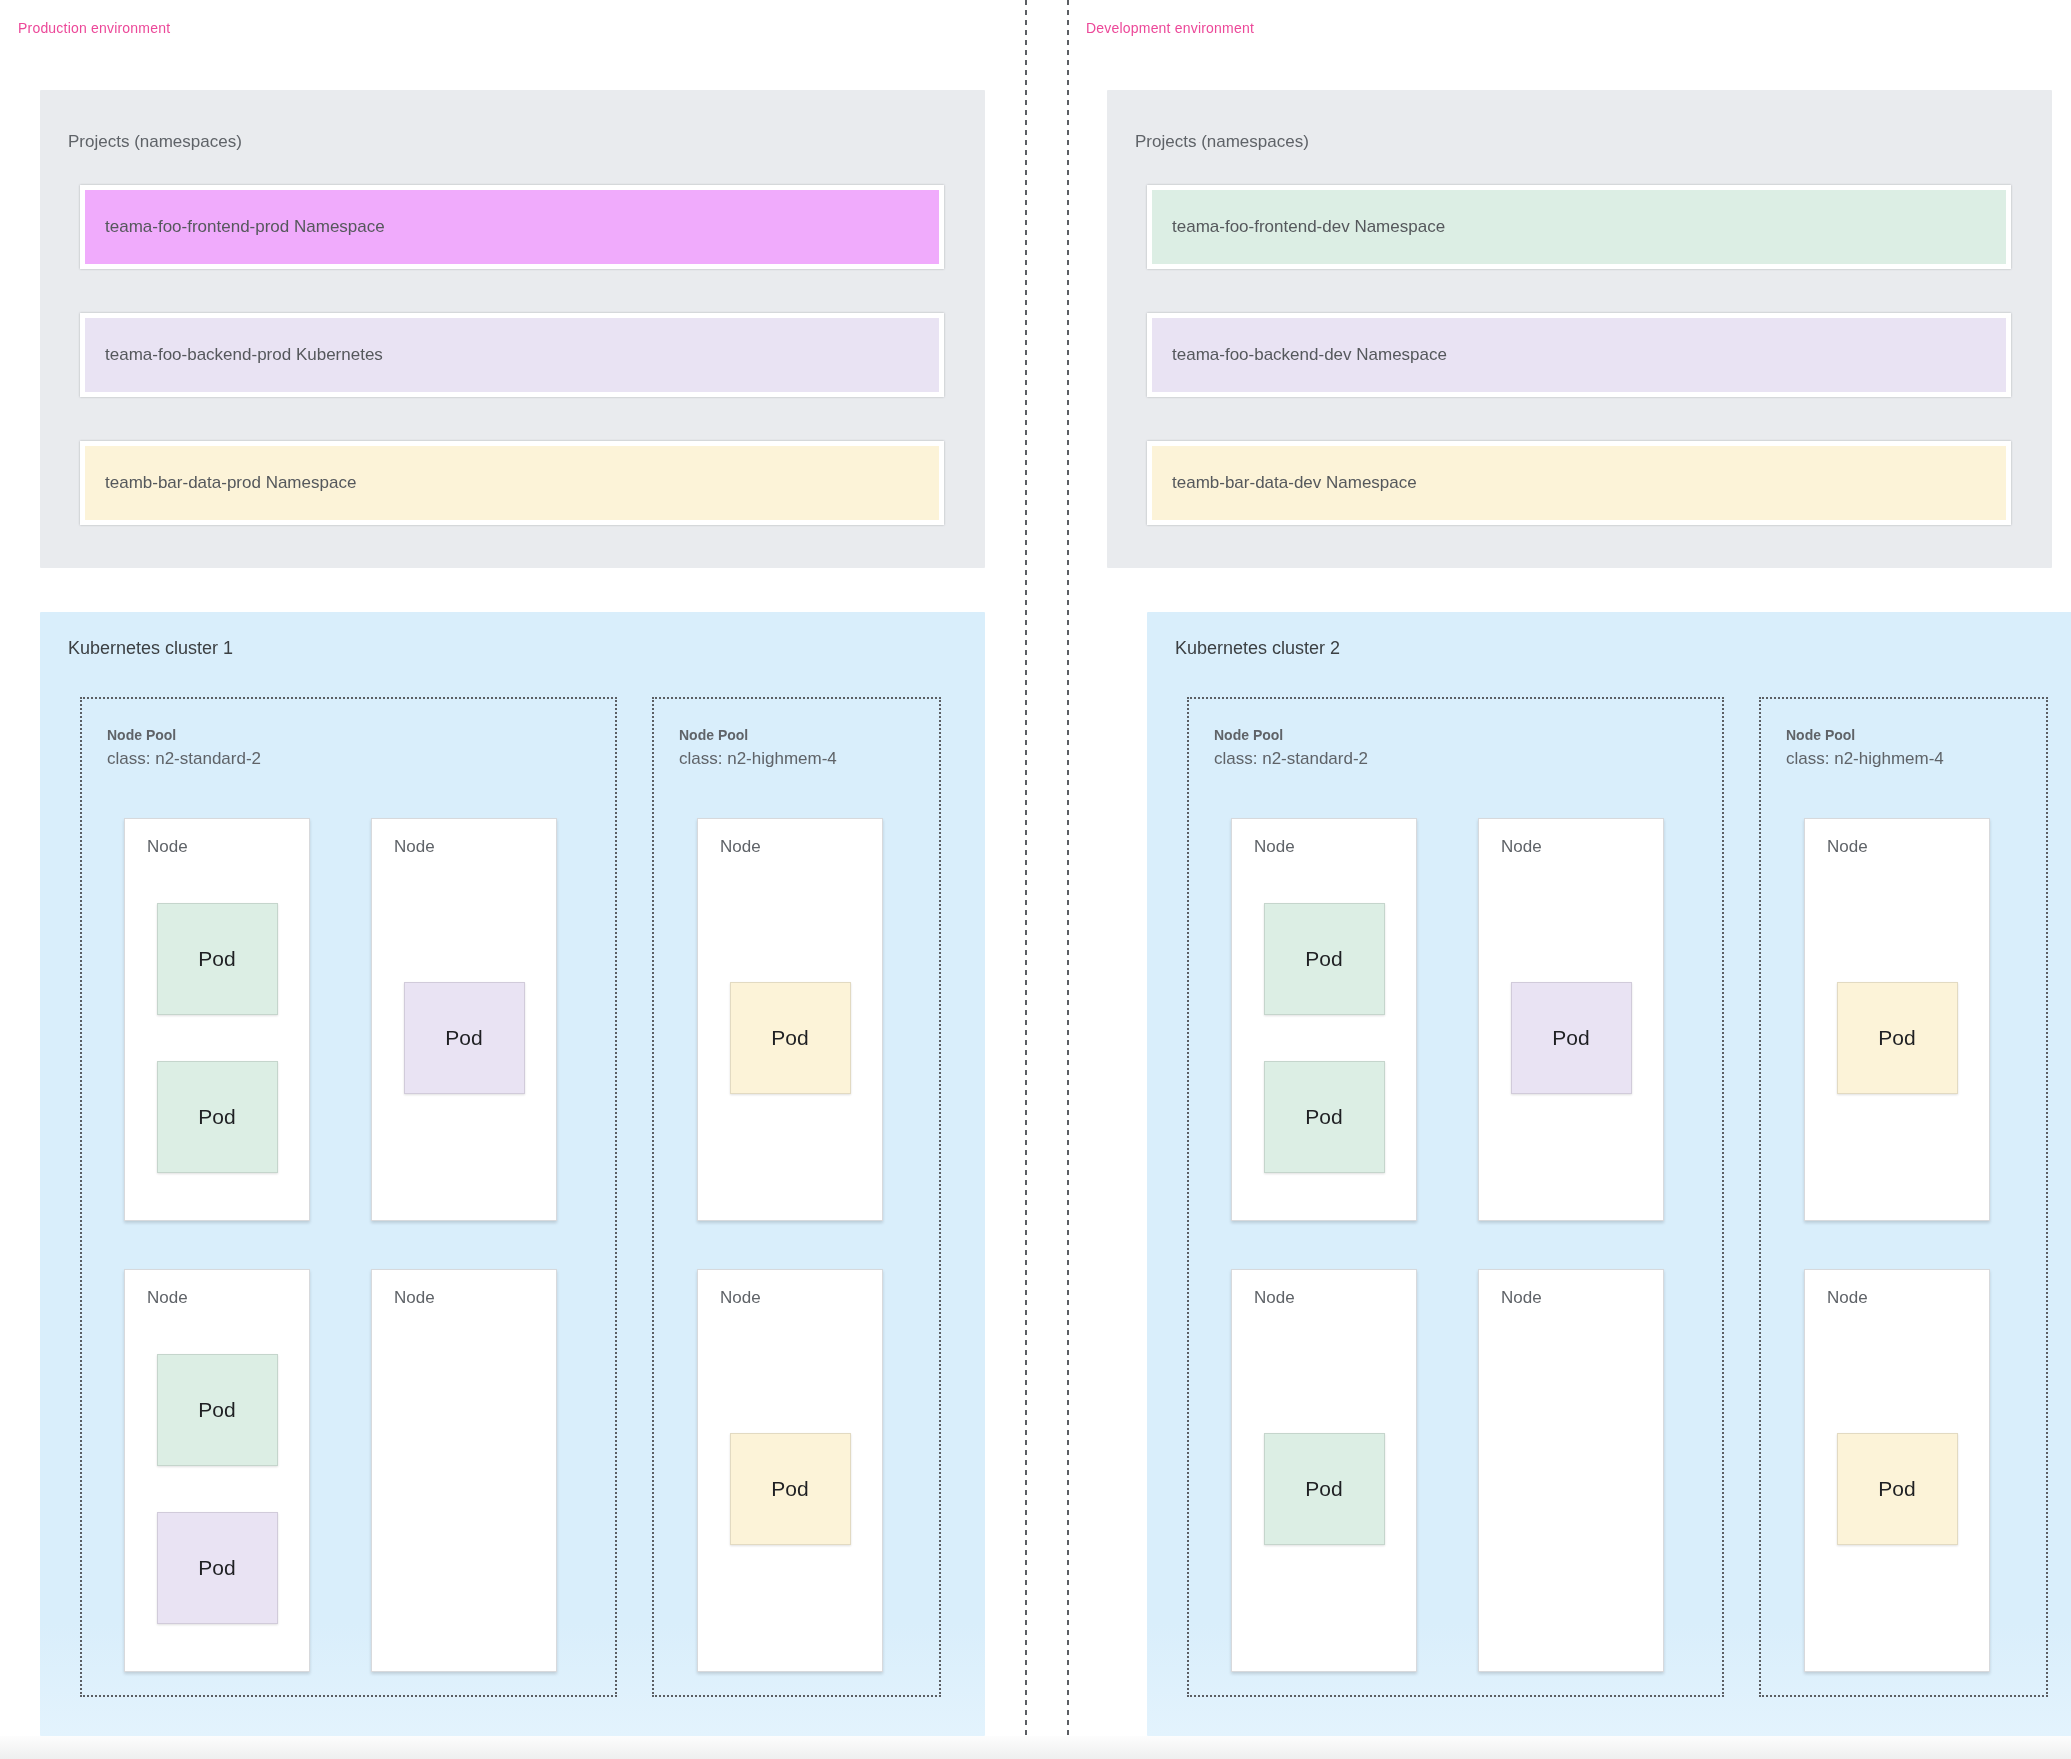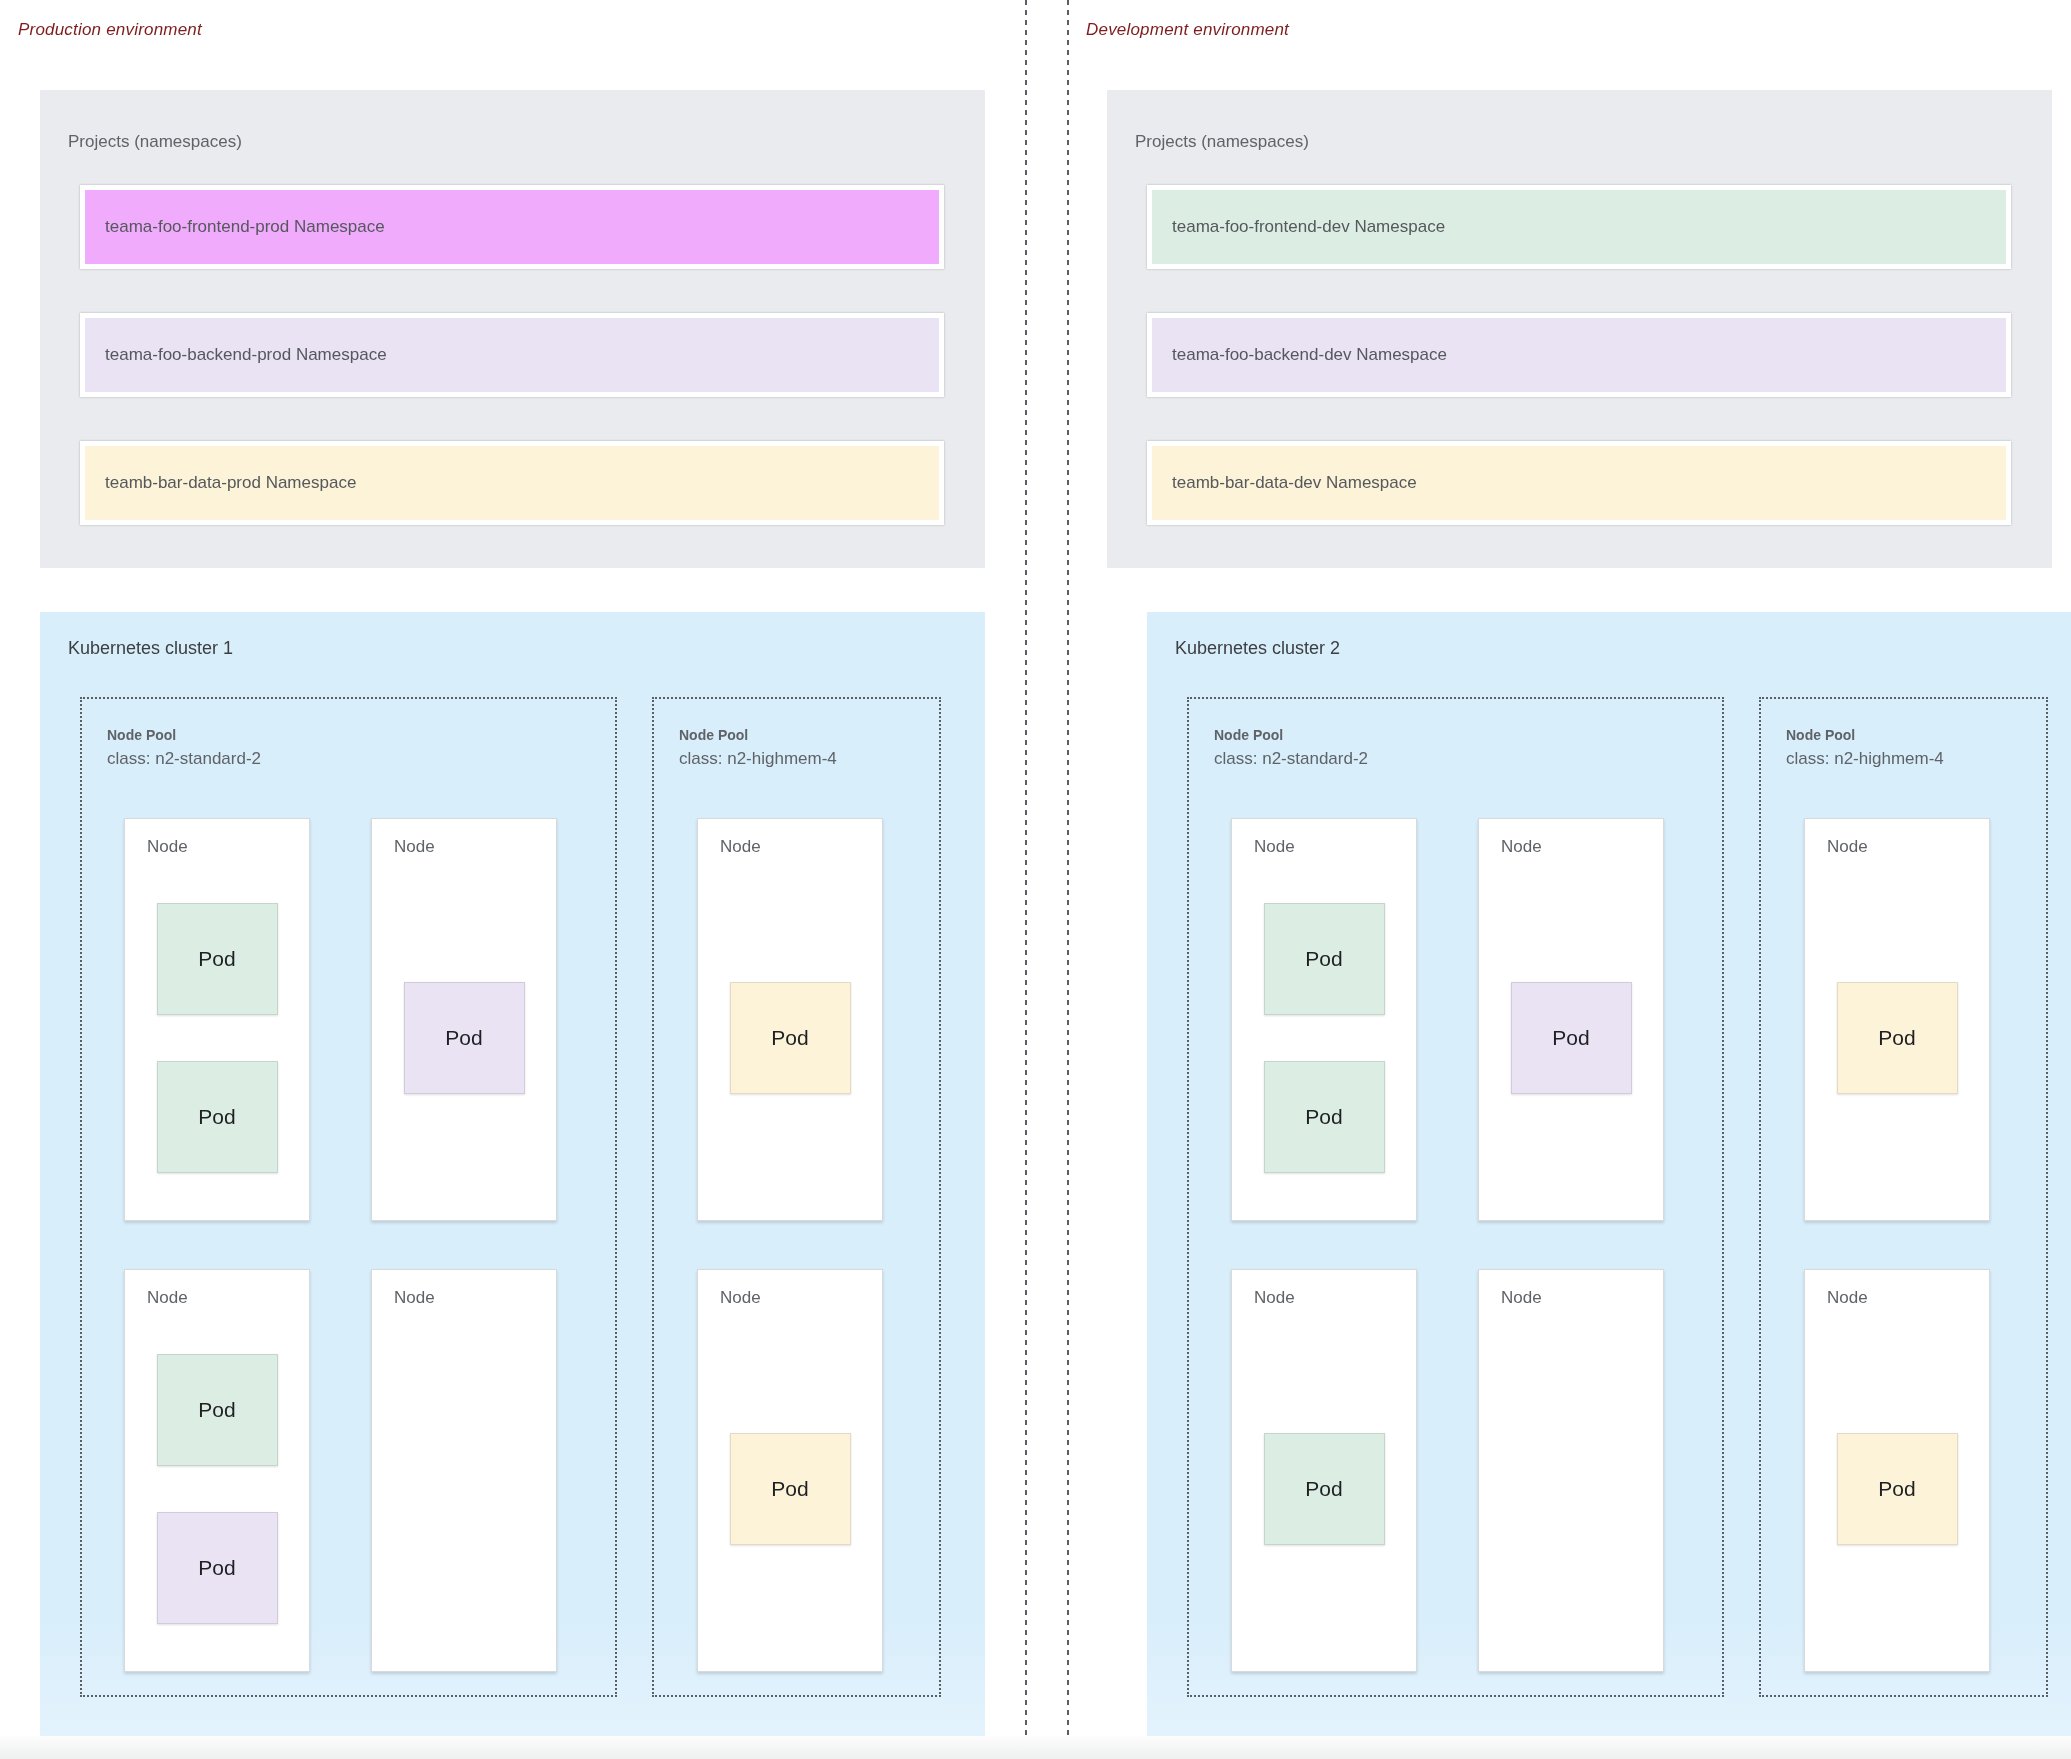--- a/index.html
+++ b/index.html
@@ -3,22 +3,22 @@
 <meta charset="utf-8">
 <style>
   html,body{margin:0;padding:0;}
   body{
     width:2072px;height:1759px;position:relative;background:#ffffff;
     font-family:"Liberation Sans","DejaVu Sans",sans-serif;
     -webkit-font-smoothing:antialiased;
   }
   #diagram{position:absolute;inset:0;}
   .env-title{
-    position:absolute;top:20px;font-size:17px;color:#7f1d1d;
-    letter-spacing:0.2px;white-space:nowrap;font-style:italic;
+    position:absolute;top:20px;font-size:14px;color:#ec4899;
+    letter-spacing:0.2px;white-space:nowrap;
   }
   .projects-box{
     position:absolute;top:90px;width:945px;height:478px;
     background:#e9ebee;border-radius:1px;
   }
   .projects-title{
     position:absolute;left:28px;top:26px;font-size:17px;color:#5f6368;white-space:nowrap;margin-top:16px;
   }
   .ns-row{
     position:absolute;left:40px;width:864px;height:84px;
@@ -76,21 +76,21 @@
   <div class="divider" style="left:1067px;"></div>
   <div class="footer-strip"></div>
 <div>
       <div class="env-title" style="left: 18px;">Production environment</div>
       <div class="projects-box" style="left: 40px;">
         <div class="projects-title">Projects (namespaces)</div>
         <div class="ns-row" style="top: 95px; background: #f0abfc;">
           <div class="ns-label">teama-foo-frontend-prod Namespace</div>
         </div>
         <div class="ns-row" style="top: 223px; background: rgb(233, 227, 243);">
-          <div class="ns-label">teama-foo-backend-prod Namespace</div>
+          <div class="ns-label">teama-foo-backend-prod Kubernetes</div>
         </div>
         <div class="ns-row" style="top: 351px; background: rgb(252, 243, 216);">
           <div class="ns-label">teamb-bar-data-prod Namespace</div>
         </div>
       </div>
       <div class="cluster-box" style="left: 40px;">
         <div class="cluster-title">Kubernetes cluster 1</div>
         <div class="node-pool" style="left: 40px; width: 537px;">
           <div class="pool-head">
             <div class="pool-name">Node Pool</div>

